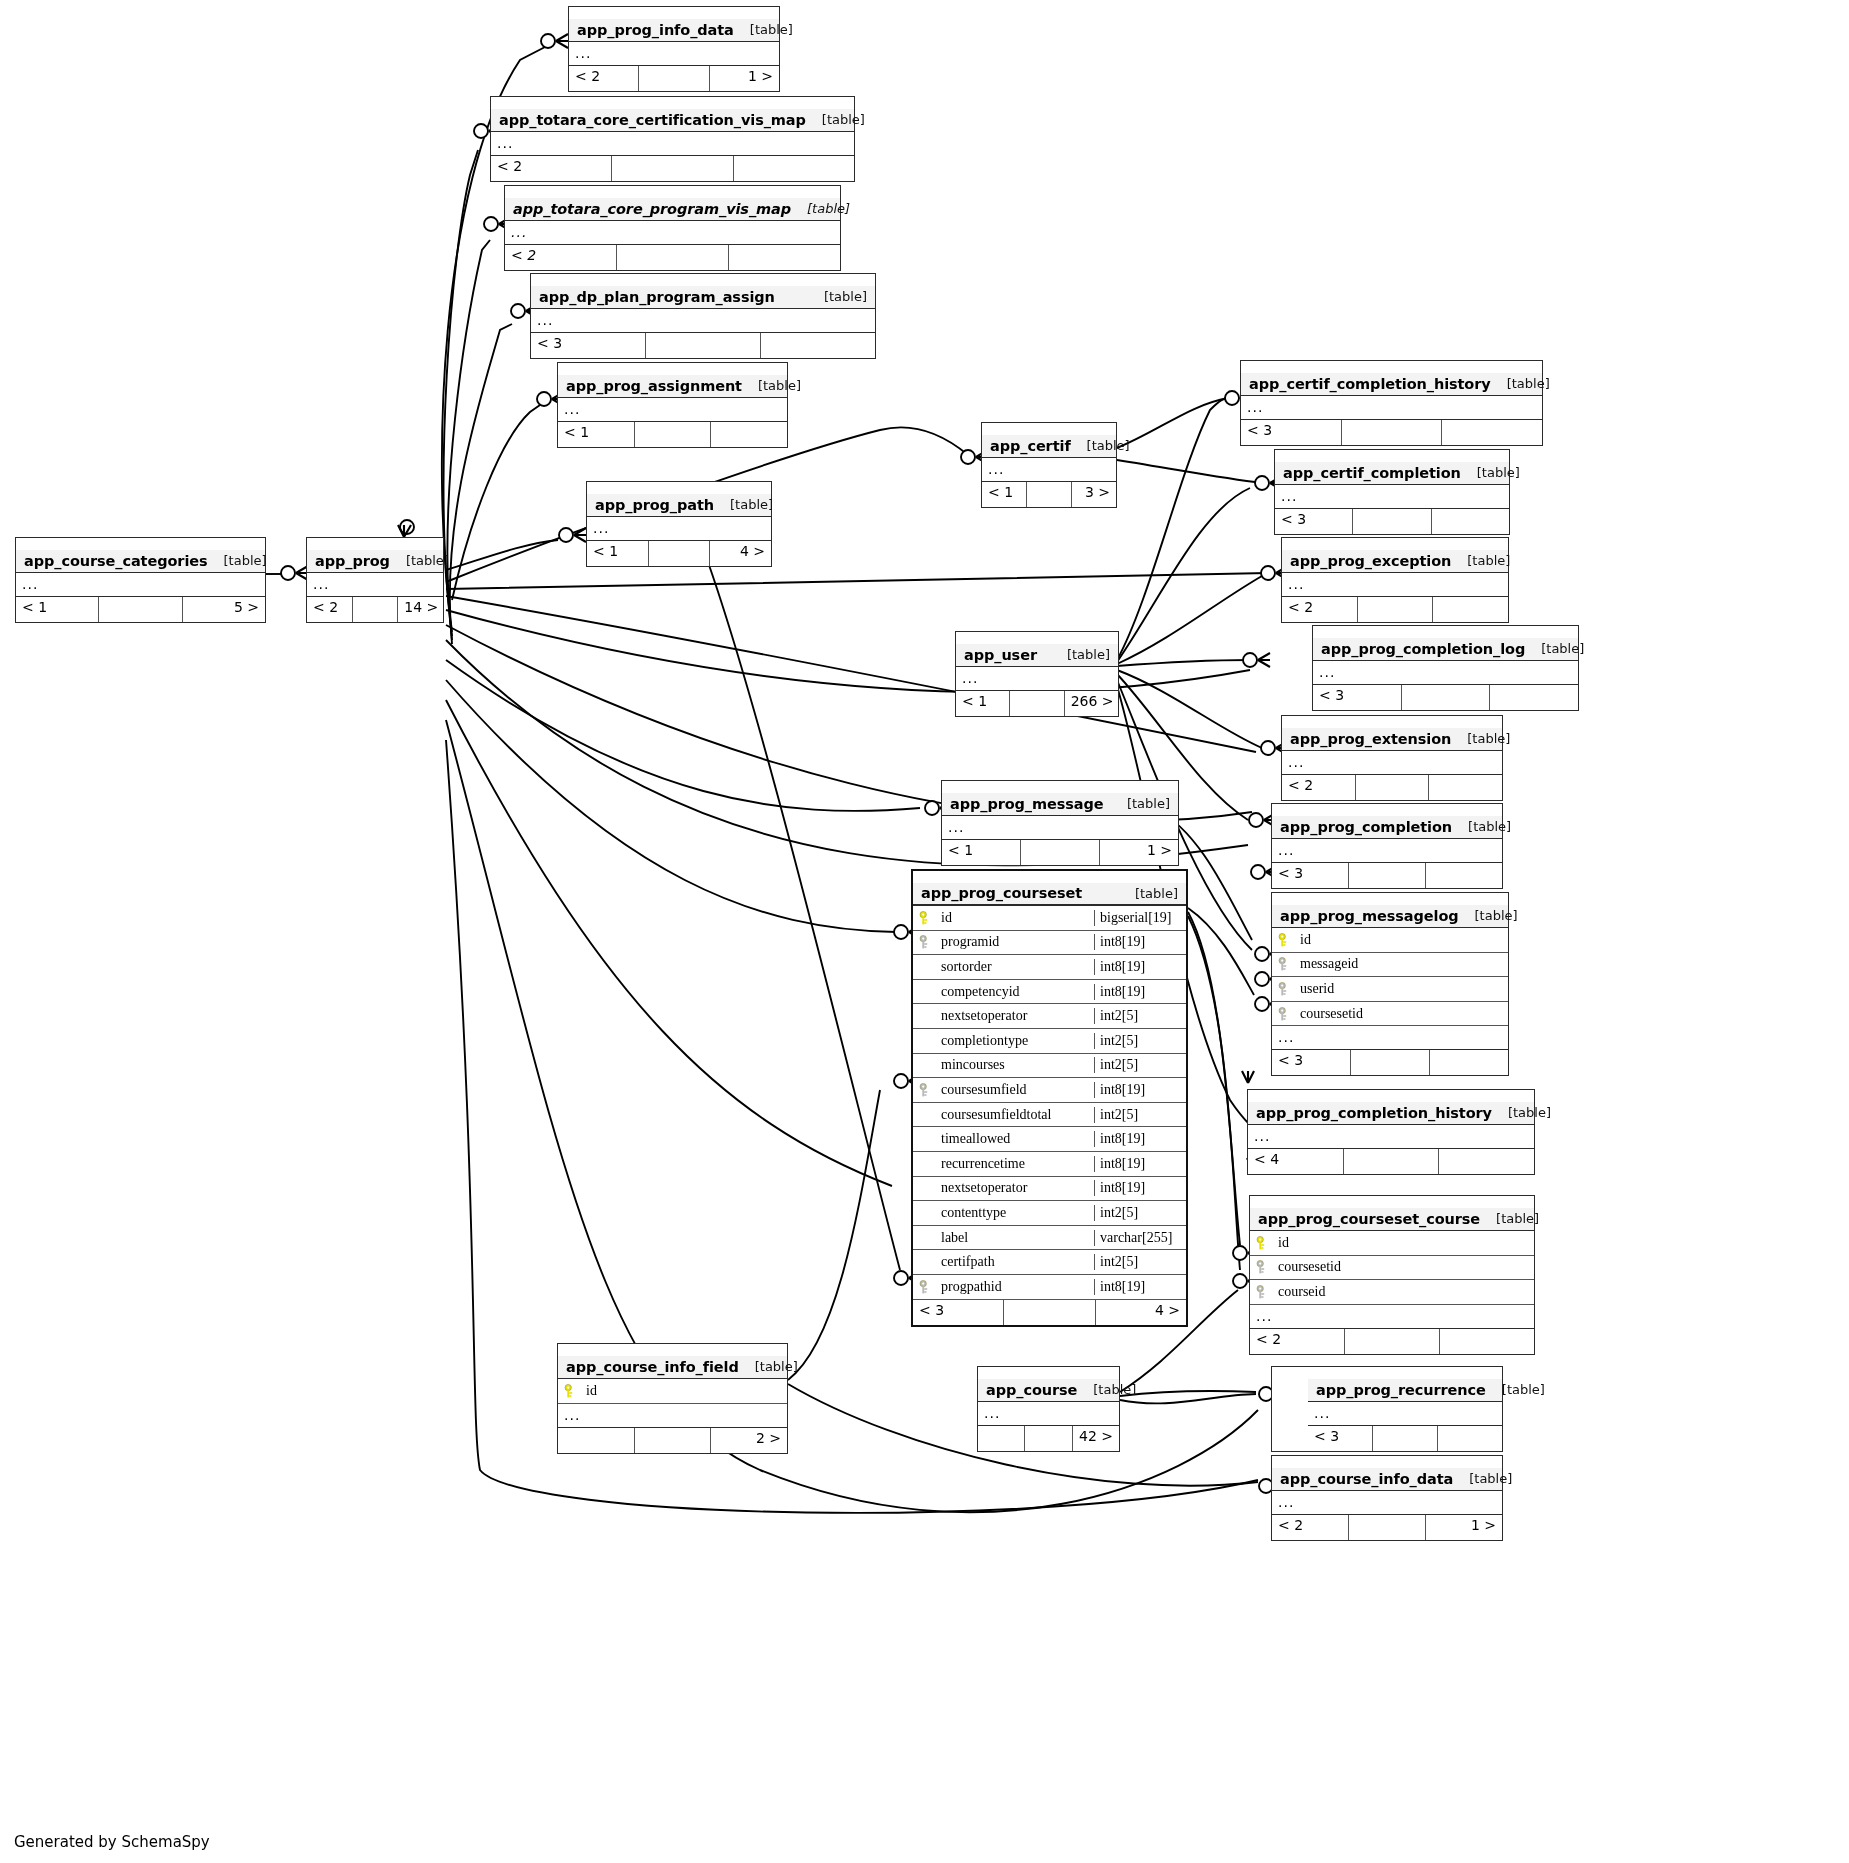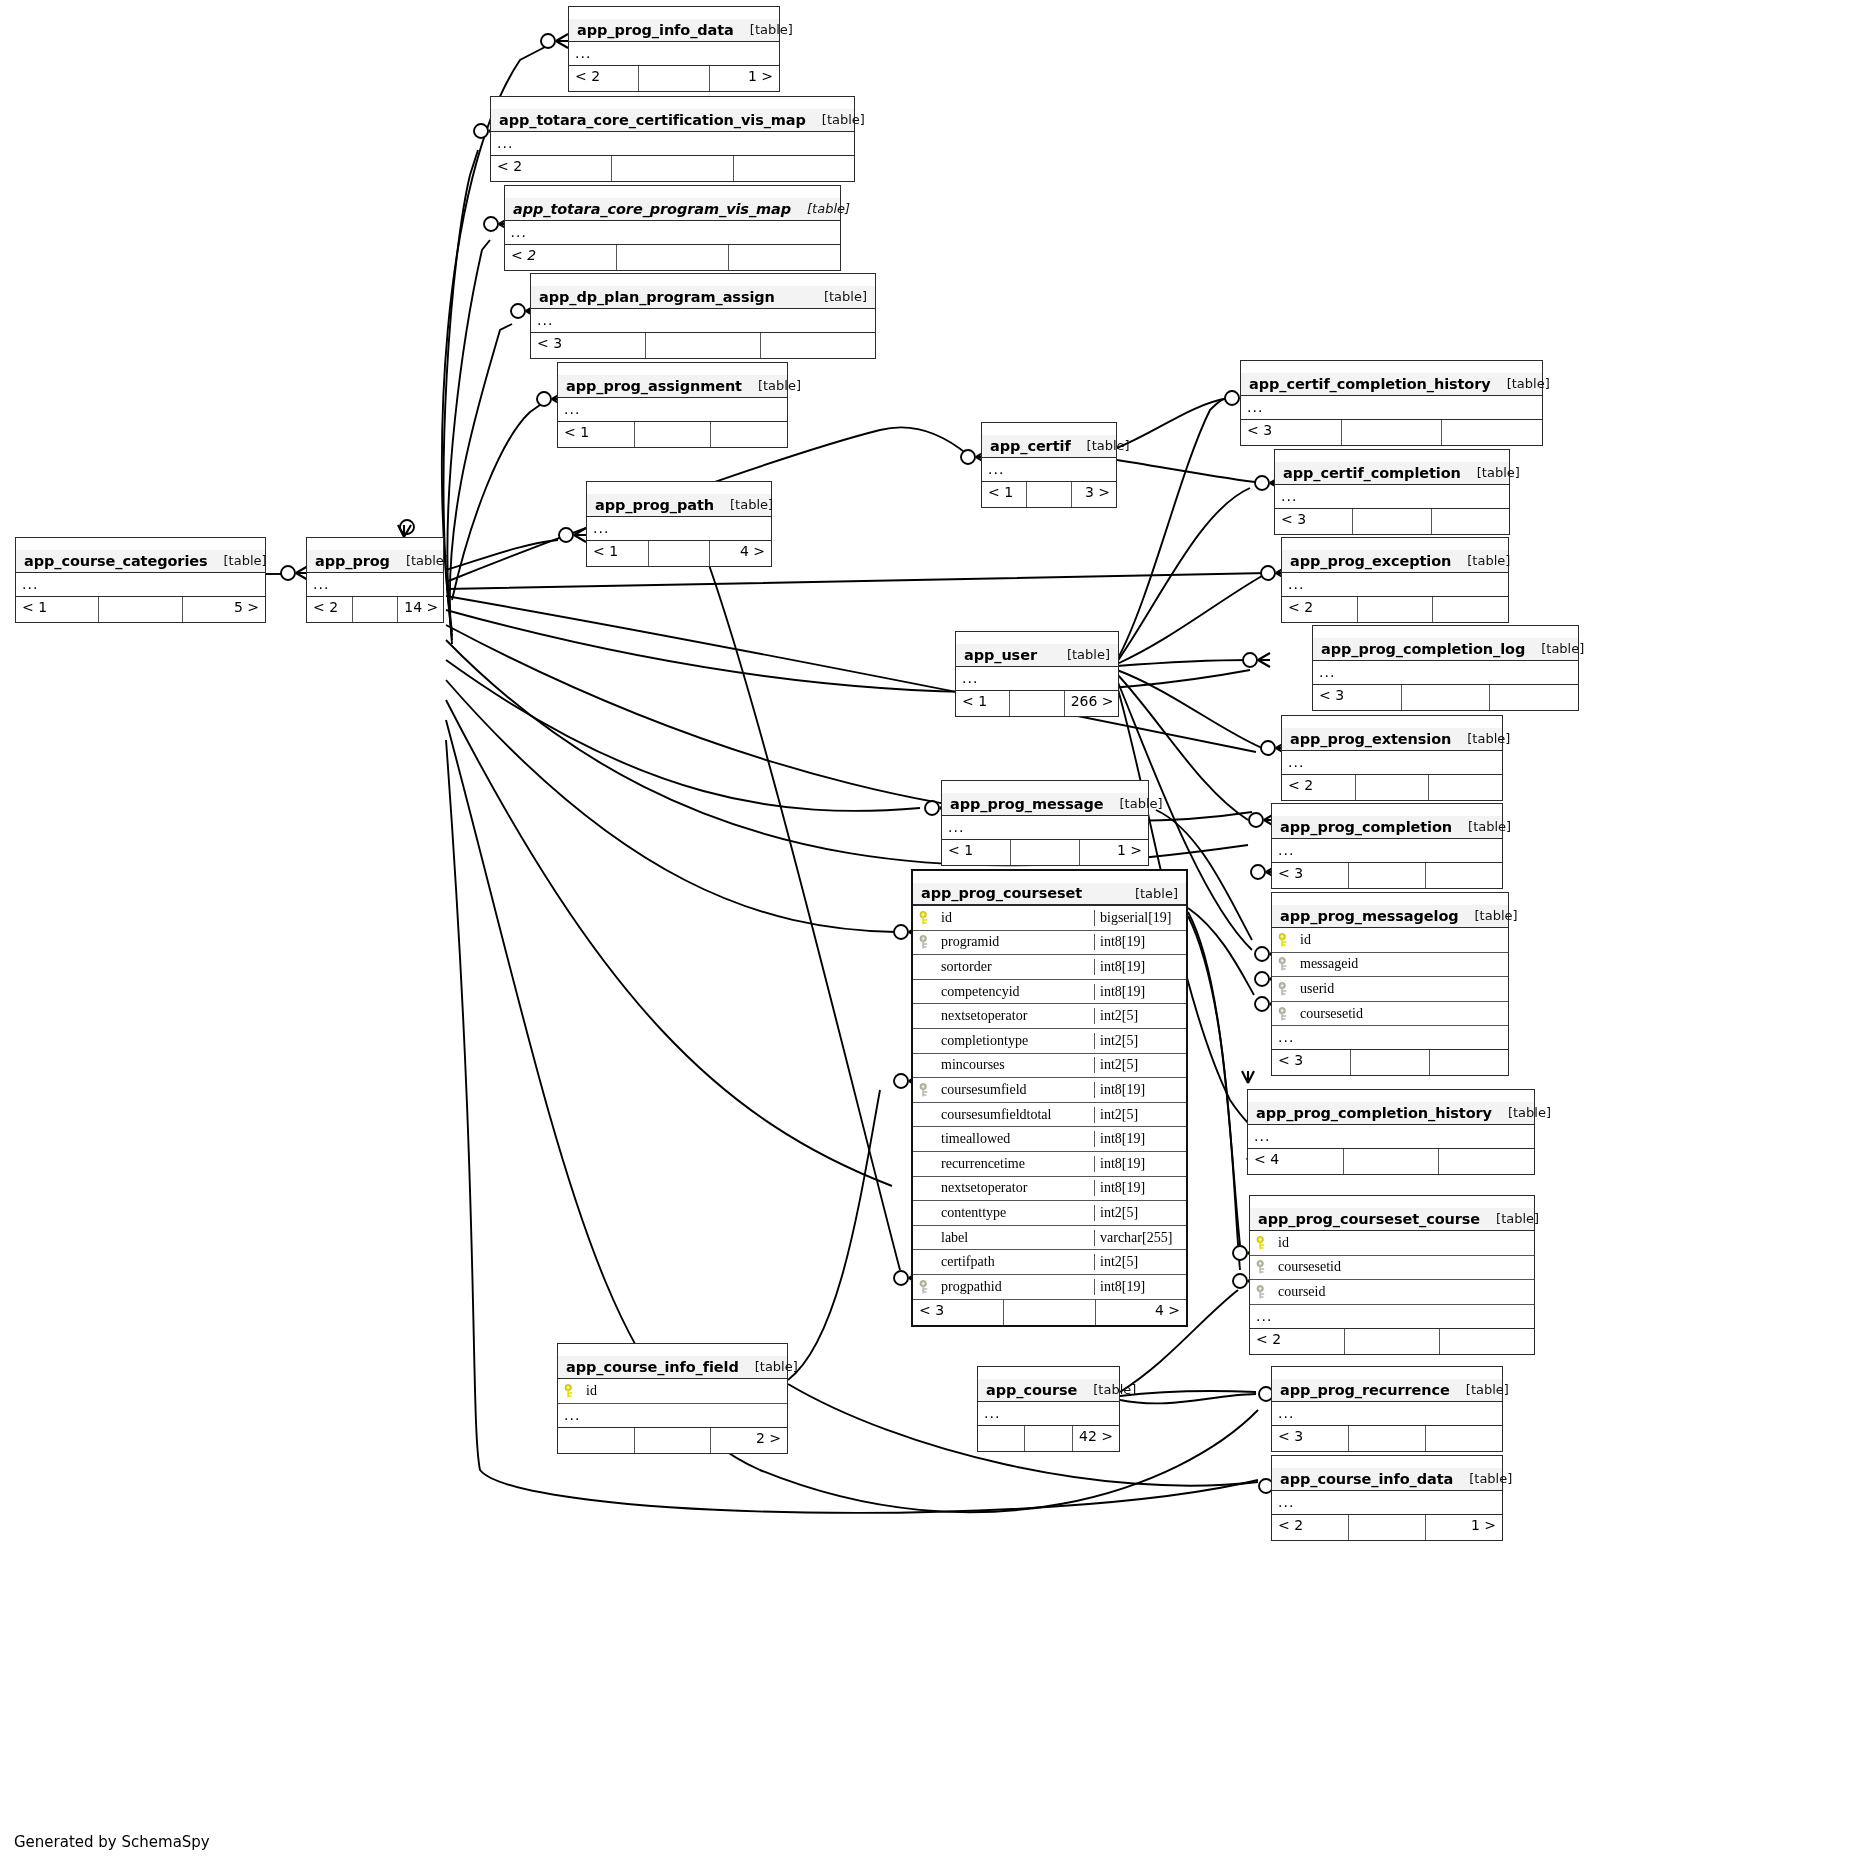--- a/index.html
+++ b/index.html
@@ -439,21 +439,21 @@
         <span class="tbl-name">app_prog_extension</span>
         <span class="tbl-kind">[table]</span>
       </div>
       <div class="ellipsis-row">...</div>
       <div class="foot-row">
         <div class="foot-cell">&lt; 2</div>
         <div class="foot-cell"></div>
         <div class="foot-cell right"></div>
       </div>
     </div>
-    <div class="tbl" style="left: 941px; top: 780px; width: 208px;">
+    <div class="tbl" style="left: 941px; top: 780px; width: 238px;">
       <div class="tbl-title">
         <span class="tbl-name">app_prog_message</span>
         <span class="tbl-kind">[table]</span>
       </div>
       <div class="ellipsis-row">...</div>
       <div class="foot-row">
         <div class="foot-cell">&lt; 1</div>
         <div class="foot-cell"></div>
         <div class="foot-cell right">1 &gt;</div>
       </div>
@@ -886,21 +886,21 @@
         <span class="tbl-name">app_course</span>
         <span class="tbl-kind">[table]</span>
       </div>
       <div class="ellipsis-row">...</div>
       <div class="foot-row">
         <div class="foot-cell"></div>
         <div class="foot-cell"></div>
         <div class="foot-cell right">42 &gt;</div>
       </div>
     </div>
-    <div class="tbl" style="left: 1271px; top: 1366px; width: 232px;">
+    <div class="tbl" style="left: 1271px; top: 1366px; width: 232px; padding-left: 36px;">
       <div class="tbl-title">
         <span class="tbl-name">app_prog_recurrence</span>
         <span class="tbl-kind">[table]</span>
       </div>
       <div class="ellipsis-row">...</div>
       <div class="foot-row">
         <div class="foot-cell">&lt; 3</div>
         <div class="foot-cell"></div>
         <div class="foot-cell right"></div>
       </div>

